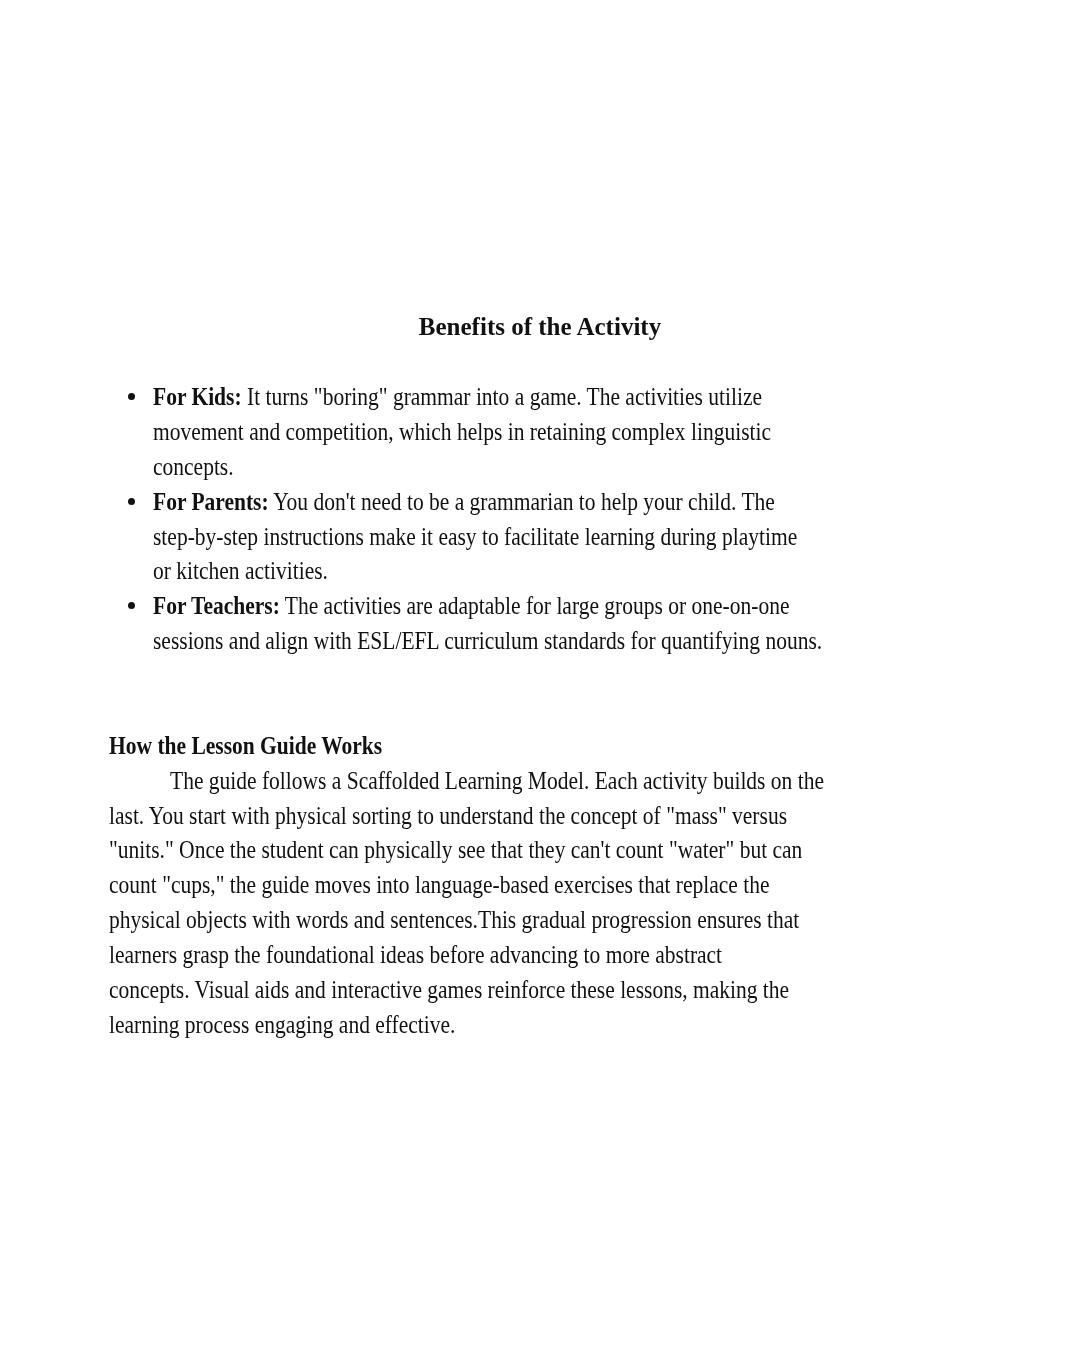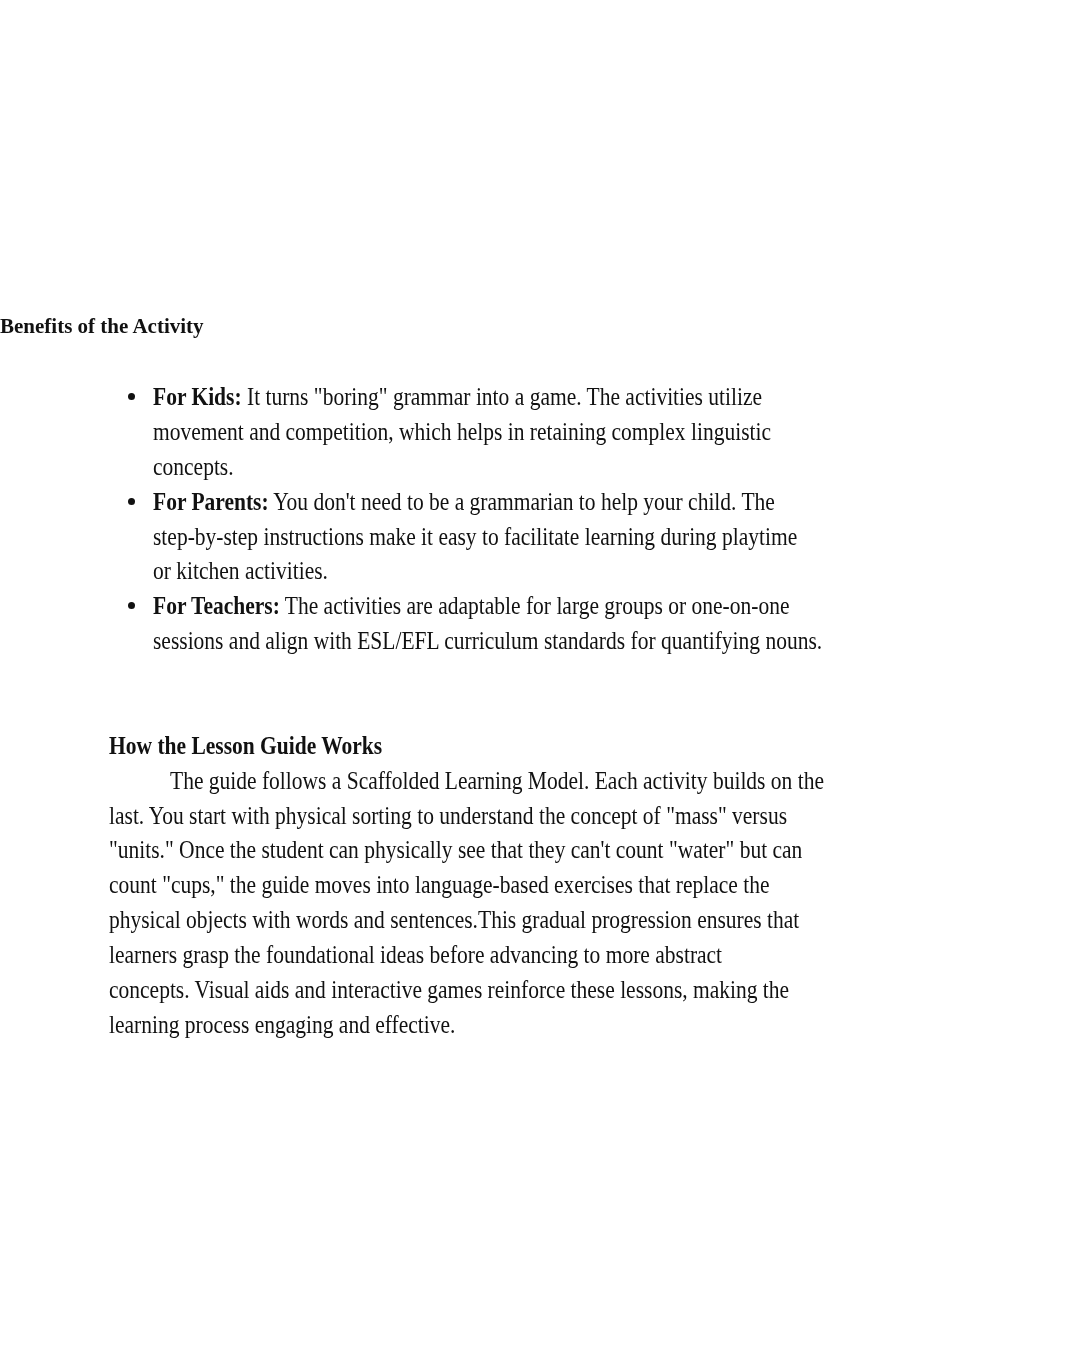--- a/index.html
+++ b/index.html
@@ -1,22 +1,22 @@
 <!DOCTYPE html>
 <html><head>
 <meta charset="utf-8">
 <style>
   html, body { margin: 0; padding: 0; background: #ffffff; }
   body { width: 1080px; height: 1350px; position: relative; overflow: hidden;
          font-family: "Liberation Serif", "DejaVu Serif", serif; color: #111111; }
   .line { position: absolute; left: 0; white-space: nowrap; font-size: 25px; line-height: 35px;
           transform-origin: 0 50%; }
   .b { font-weight: bold; }
-  .title { position: absolute; top: 309px; left: 0; width: 1080px; text-align: left;
-           font-size: 21px; font-weight: bold; line-height: 35px; }
+  .title { position: absolute; top: 309px; left: 0; width: 1080px; text-align: center;
+           font-size: 25px; font-weight: bold; line-height: 35px; }
   .bullet { position: absolute; width: 7px; height: 7px; border-radius: 50%; background: #111; left: 128px; }
 </style>
 </head>
 <body>
 
 <div>
   <div class="title">Benefits of the Activity</div>
 
   <div>
 

